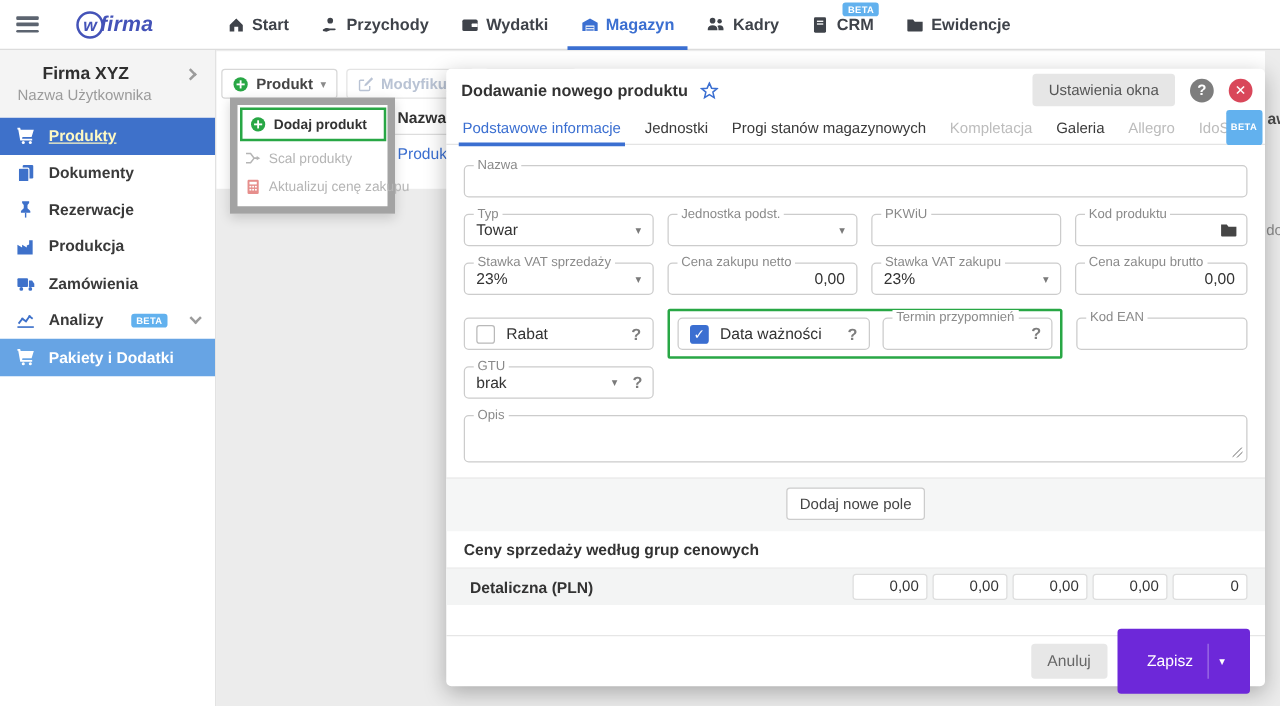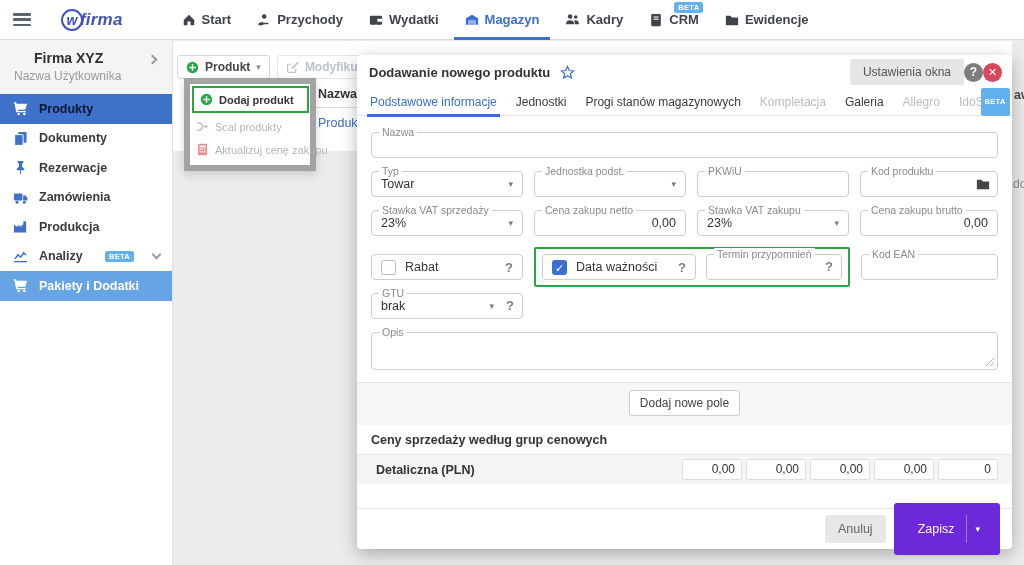--- a/index.html
+++ b/index.html
@@ -36,21 +36,21 @@
     border-right:1px solid #e2e2e2; z-index:10; }
   .side-head { background:#f4f4f4; padding:10px 14px 11px; position:relative; }
   .side-company { font-size:14px; font-weight:bold; color:#2f2f2f;padding-left:20px; }
   .side-user { font-size:12px; color:#9b9b9b; margin-top:3px; }
   .chev { display:inline-block; width:7px; height:7px; border-right:2px solid #9b9b9b; border-bottom:2px solid #9b9b9b; }
   .chev.right { transform:rotate(-45deg); position:absolute; right:16px; top:16px; }
   .chev.down { transform:rotate(45deg); margin-left:auto; margin-top:-3px; }
   .side-item { height:29.5px; display:flex; align-items:center; padding:0 12px 0 13px; gap:11px;
     font-size:12.5px; font-weight:600; color:#3a3a3a; cursor:pointer; }
   .side-item .ic { color:#3e71ca; }
-  .side-item.active { background:#3e71ca; color:#0f172a; }
+  .side-item.active { background:#3e71ca; color:#fef9c3;text-decoration:underline; }
   .side-item.active .ic { color:#fff; }
   .side-item.highlight { background:#67a4e4; color:#fff; }
   .side-item.highlight .ic { color:#fff; }
 
   
   .main { position:absolute; left:173px; top:40px; right:0; bottom:0; background:#ececec; }
   .content-white { position:absolute; left:0; top:1px; width:839px; height:110px; background:#fff; }
   .toolbar { position:absolute; left:4px; top:15px; display:flex; gap:7px; }
   .tbtn { display:flex; align-items:center; gap:6px; background:#fff; border:1px solid #d7d7d7;
     border-radius:3px; padding:4px 8px; font-size:12px; font-weight:600; color:#454545; cursor:pointer; white-space:nowrap; }
@@ -71,21 +71,21 @@
   .dd-item.primary { color:#333; font-weight:600; border:2px solid #28a745; margin:2px 1px 2px 2px; padding:5px 6px; }
   .dd-item .ic.red { color:#d9534f; opacity:.65; }
   .dd-item .ic.gray { color:#b5b5b5; }
 
   
   .modal { position:absolute; left:357px; top:55px; width:655px; height:494px; background:#fff;
     border-radius:4px; box-shadow:0 5px 18px rgba(0,0,0,.28); z-index:50; display:flex; flex-direction:column; }
   .m-head { height:34px; flex:none; display:flex; align-items:center; padding:0 10px 0 12px; gap:8px; }
   .m-title { font-size:13px; font-weight:bold; color:#333; }
   .m-star { color:#3b6fd1; margin-left:2px; }
-  .m-right { margin-left:auto; display:flex; align-items:center; }
+  .m-right { margin-left:auto; display:flex; align-items:center; gap:12px; }
   .btn-settings { background:#e6e6e6; border:none; border-radius:3px; padding:6px 13px;
     font-size:12px; color:#555; cursor:pointer; font-family:inherit; }
   .circ { width:19px; height:19px; border-radius:50%; display:flex; align-items:center; justify-content:center;
     color:#fff; font-size:12px; font-weight:bold; cursor:pointer; }
   .circ.help { background:#7d7d7d; }
   .circ.close { background:#d9475a; font-size:11px; }
 
   .m-tabs { height:27px; flex:none; display:flex; align-items:center; gap:19px; padding:0 13px;
     border-bottom:1px solid #e4e4e4; font-size:12px; }
   .tab { position:relative; color:#3a3a3a; cursor:pointer; white-space:nowrap; height:27px; line-height:26px; }
@@ -318,29 +318,29 @@
     <span>Dokumenty</span>
   </div>
   <div class="side-item">
     <svg class="ic" width="15" height="15">
         <use href="#i-pin"></use>
       </svg>
     <span>Rezerwacje</span>
   </div>
   <div class="side-item">
     <svg class="ic" width="15" height="15">
+        <use href="#i-factory"></use>
+      </svg>
+    <span>Produkcja</span>
+  </div>
+  <div class="side-item">
+    <svg class="ic" width="15" height="15">
         <use href="#i-truck"></use>
       </svg>
     <span>Zamówienia</span>
-  </div>
-  <div class="side-item">
-    <svg class="ic" width="15" height="15">
-        <use href="#i-factory"></use>
-      </svg>
-    <span>Produkcja</span>
   </div>
   <div class="side-item">
     <svg class="ic" width="15" height="15">
         <use href="#i-chart"></use>
       </svg>
     <span>Analizy</span>
     <span class="badge" style="margin-left:auto">BETA</span>
     <span class="chev down" style="margin-left:8px"></span>
   </div>
   <div class="side-item highlight">

